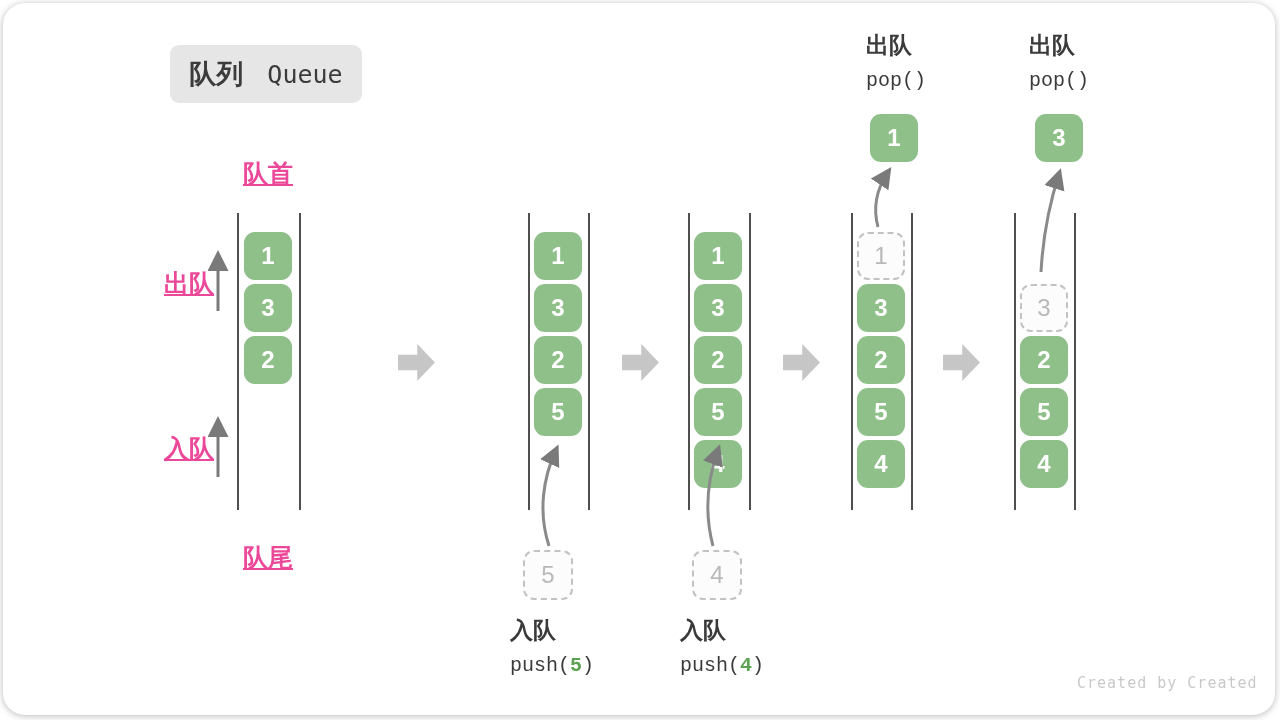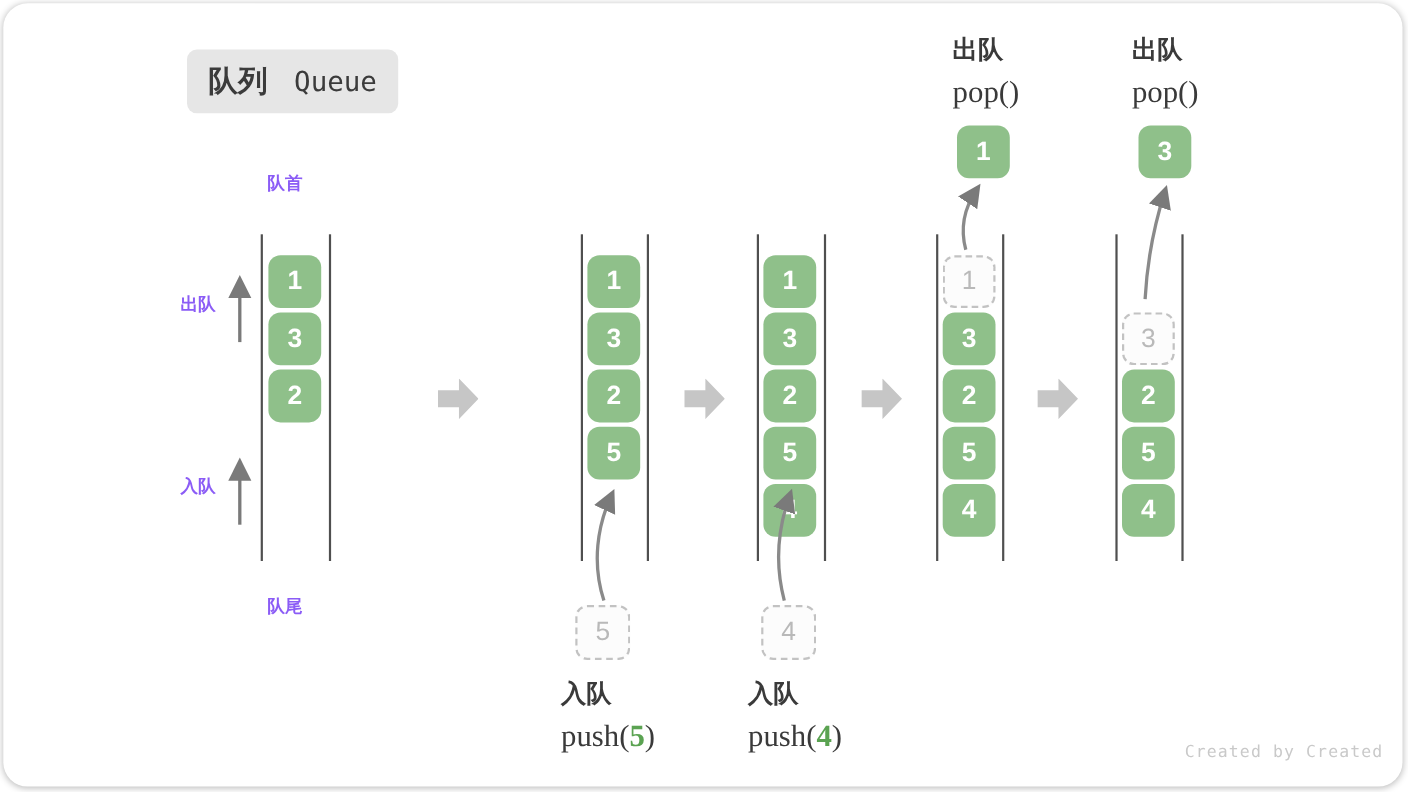--- a/index.html
+++ b/index.html
@@ -13,42 +13,42 @@
     box-shadow:0 1px 7px rgba(0,0,0,0.28);
   }
   .badge{
     position:absolute;left:170px;top:45px;width:192px;height:58px;
     background:#e6e6e6;border-radius:9px;
     display:flex;align-items:center;justify-content:center;gap:24px;
   }
   .badge .zh{font-size:27px;font-weight:bold;color:#3b3b3b;}
   .badge .en{font-size:25px;font-family:"DejaVu Sans Mono",monospace;color:#3b3b3b;}
 
-  .cjk{position:absolute;font-size:16px;font-weight:bold;color:#8b5cf6;white-space:nowrap;}
+  .cjk{position:absolute;font-size:25px;font-weight:bold;color:#ec4899;white-space:nowrap;text-decoration:underline;}
 
   .vline{position:absolute;top:213px;height:297px;width:2px;background:#4f4f4f;}
 
   .cell{
     position:absolute;width:48px;height:48px;border-radius:11px;
     background:#8fc08a;color:#ffffff;
     display:flex;align-items:center;justify-content:center;
     font-size:24px;font-weight:bold;box-sizing:border-box;
   }
   .ghost{
     background:#fcfcfc;border:2px dashed #c2c2c2;color:#b9b9b9;font-weight:normal;
   }
 
   .block-arrow{
     position:absolute;width:37px;height:37px;background:#c6c6c6;
     clip-path:polygon(0 29%,52% 29%,52% 0,100% 50%,52% 100%,52% 71%,0 71%);
   }
 
   .op-block{position:absolute;white-space:nowrap;}
   .op-block .op-zh{font-size:23px;font-weight:bold;color:#3a3a3a;margin-bottom:8px;}
-  .code{font-family:Liberation Serif, serif;font-size:28px;color:#3a3a3a;}
+  .code{font-family:Liberation Mono, monospace;font-size:20px;color:#3a3a3a;}
   .code .arg{color:#5ba352;font-weight:bold;}
 
   .overlay{position:absolute;left:0;top:0;pointer-events:none;}
 
   .watermark{
     position:absolute;left:1077px;top:674px;
     font-family:"DejaVu Sans Mono",monospace;font-size:15px;color:#c9c9c9;
     letter-spacing:1px;white-space:nowrap;
   }
 </style>

